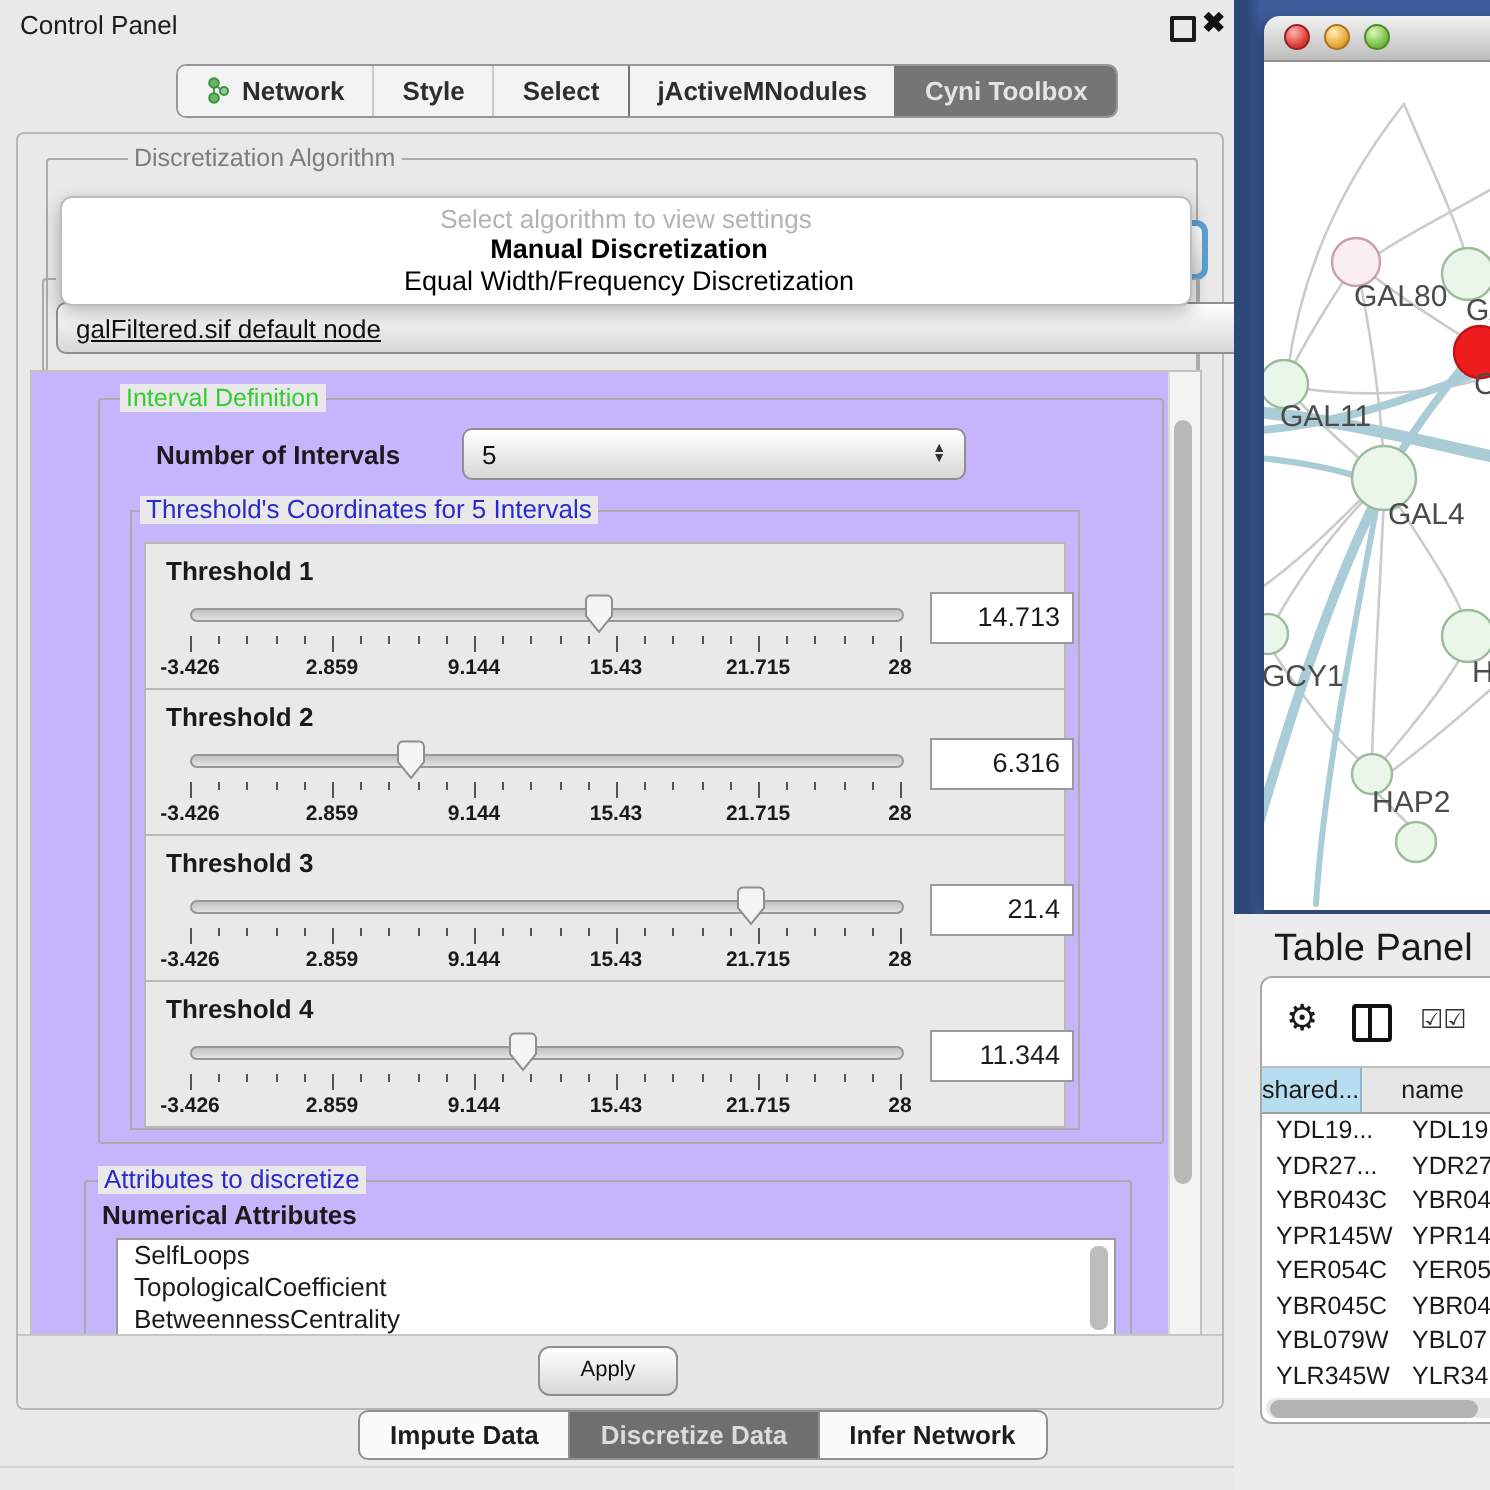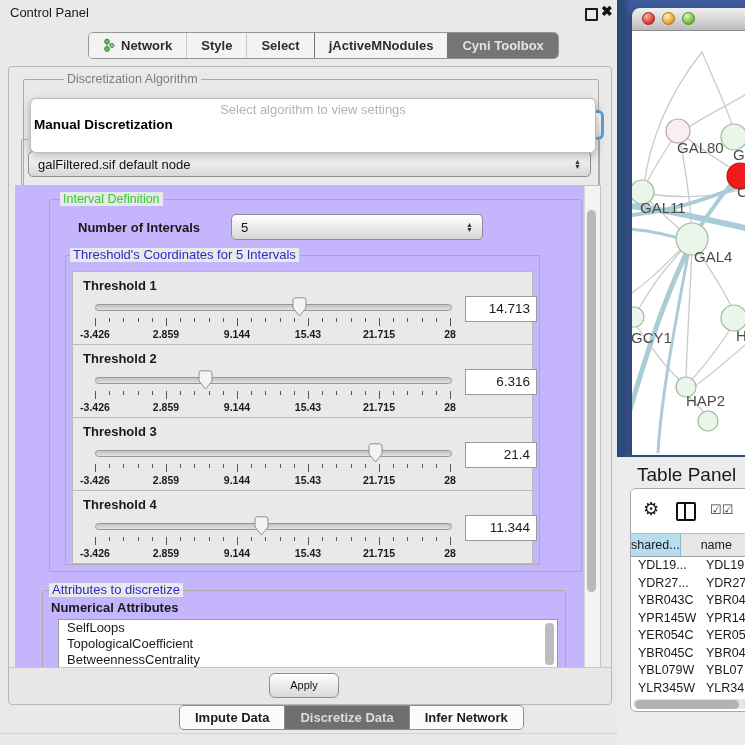--- a/index.html
+++ b/index.html
@@ -28,30 +28,30 @@
   .legend{position:absolute;top:-8px;background:#E9E9E9;padding:0 3px;font-size:12.5px;line-height:14px;}
 
   #algo-group{left:14px;top:12px;width:574px;height:110px;}
   #algo-group .legend{left:40px;color:#7d7d7d;}
   #focus-combo{left:16px;top:30px;width:558px;height:24px;border:3px solid #5B9FD4;
       border-radius:6px;background:linear-gradient(#fff,#ddd);}
 
   #popup{left:6px;top:18px;width:564px;height:53px;background:#fff;border:1px solid #BDBDBD;
       border-radius:6px;box-shadow:0 3px 9px rgba(0,0,0,.28);z-index:6;}
   #popup .prompt{text-align:center;color:#B3B3B3;font-size:13px;margin-top:3px;}
-  #popup .pitem{font-size:13.5px;color:#000;padding-left:3px;line-height:16px;}
+  #popup .pitem{font-size:13.5px;color:#000;padding-left:3px;line-height:16px;text-align:center;}
   #popup .pitem.bold{font-weight:bold;}
 
   #tabledata-group{left:12px;top:72px;width:577px;height:45px;}
   #tabledata-group .legend{left:6px;color:#111;}
   .combo{background:linear-gradient(#FFFFFF,#D7D7D7);border:1px solid #8F8F8F;border-radius:5px;
       font-size:13px;color:#111;display:flex;align-items:center;padding-left:9px;position:relative;box-sizing:border-box;}
   .stepper{position:absolute;right:9px;top:50%;transform:translateY(-50%);font-size:7px;
       color:#333;line-height:5px;text-align:center;}
-  #tabledata-combo{position:absolute;left:6px;top:11px;width:563px;height:26px;}
+  #tabledata-combo{position:absolute;left:6px;top:11px;width:620px;height:26px;text-decoration:underline;}
 
   #viewport{left:6px;top:118px;width:584px;height:482px;border:1px solid #C2C2C2;overflow:hidden;background:#c4b5fd;}
   #vscroll{right:0;top:0;width:15px;height:482px;background:#F3F3F3;border-left:1px solid #D8D8D8;}
   #vscroll .thumb{position:absolute;left:2px;top:24px;width:9px;height:382px;background:#B9B9B9;border-radius:5px;}
 
   #interval-group{left:33px;top:13px;width:531px;height:371px;}
   #interval-group>.legend{left:10px;color:#33CC33;}
   #noi-label{left:28px;top:20px;font-weight:bold;font-size:13px;}
   #noi-combo{position:absolute;left:181px;top:14px;width:252px;height:26px;}
 
@@ -158,20 +158,21 @@
 
   <div id="main-panel" class="abs">
 
     <div id="algo-group" class="abs group">
       <div class="legend">Discretization Algorithm</div>
       <div id="focus-combo" class="abs"></div>
       <div id="popup" class="abs">
         <div class="prompt">Select algorithm to view settings</div>
         <div id="popup-items">
             <div class="pitem bold">Manual Discretization</div>
+            <div class="pitem">Equal Width/Frequency Discretization</div>
           </div>
       </div>
     </div>
 
     <div id="tabledata-group" class="abs group">
       <div class="legend">Table Data</div>
       <div id="tabledata-combo" class="combo">
         <span>galFiltered.sif default node</span>
         <span class="stepper">▲<br>▼</span>
       </div>

